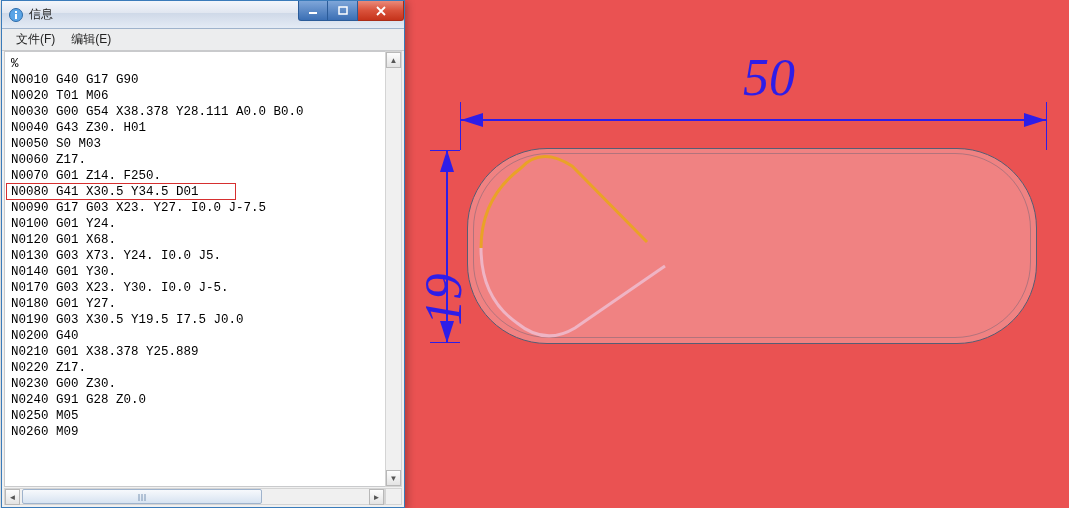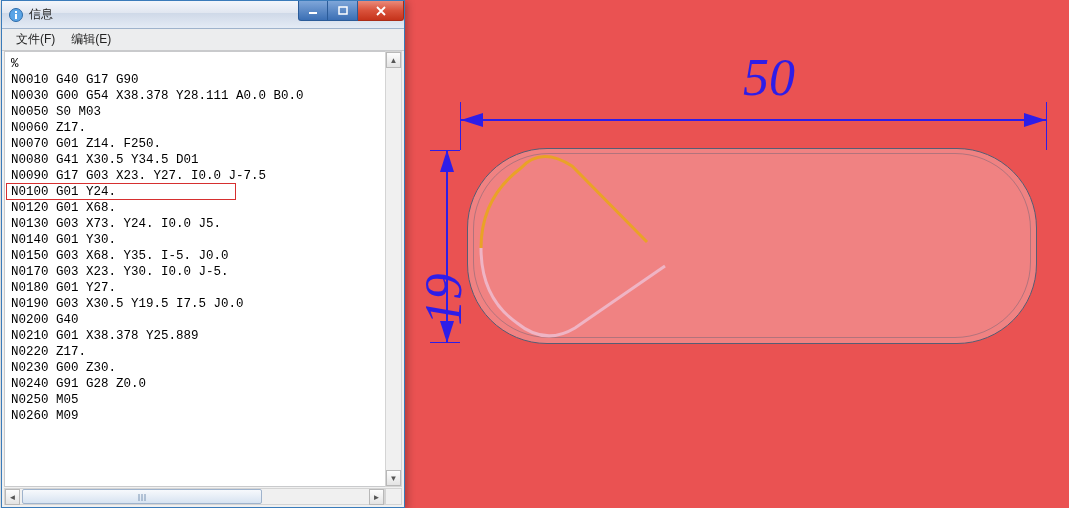--- a/index.html
+++ b/index.html
@@ -374,31 +374,32 @@
       </div>
     </div>
   </div>
   <div class="menubar">
     <span class="menu-item">文件(F)</span>
     <span class="menu-item">编辑(E)</span>
   </div>
   <div class="content-area" id="code-container">
       <div class="code-line">%</div>
       <div class="code-line">N0010 G40 G17 G90</div>
+      <div class="code-line">N0020 T01 M06</div>
       <div class="code-line">N0030 G00 G54 X38.378 Y28.111 A0.0 B0.0</div>
+      <div class="code-line">N0040 G43 Z30. H01</div>
       <div class="code-line">N0050 S0 M03</div>
       <div class="code-line">N0060 Z17.</div>
       <div class="code-line">N0070 G01 Z14. F250.</div>
       <div class="code-line">N0080 G41 X30.5 Y34.5 D01</div>
       <div class="code-line">N0090 G17 G03 X23. Y27. I0.0 J-7.5</div>
       <div class="code-line">N0100 G01 Y24.</div>
       <div class="code-line">N0120 G01 X68.</div>
       <div class="code-line">N0130 G03 X73. Y24. I0.0 J5.</div>
       <div class="code-line">N0140 G01 Y30.</div>
-      <div class="code-line">N0150 G03 X68. Y35. I-5. J0.0</div>
       <div class="code-line">N0170 G03 X23. Y30. I0.0 J-5.</div>
       <div class="code-line">N0180 G01 Y27.</div>
       <div class="code-line">N0190 G03 X30.5 Y19.5 I7.5 J0.0</div>
       <div class="code-line">N0200 G40</div>
       <div class="code-line">N0210 G01 X38.378 Y25.889</div>
       <div class="code-line">N0220 Z17.</div>
       <div class="code-line">N0230 G00 Z30.</div>
       <div class="code-line">N0240 G91 G28 Z0.0</div>
       <div class="code-line">N0250 M05</div>
       <div class="code-line">N0260 M09</div>

